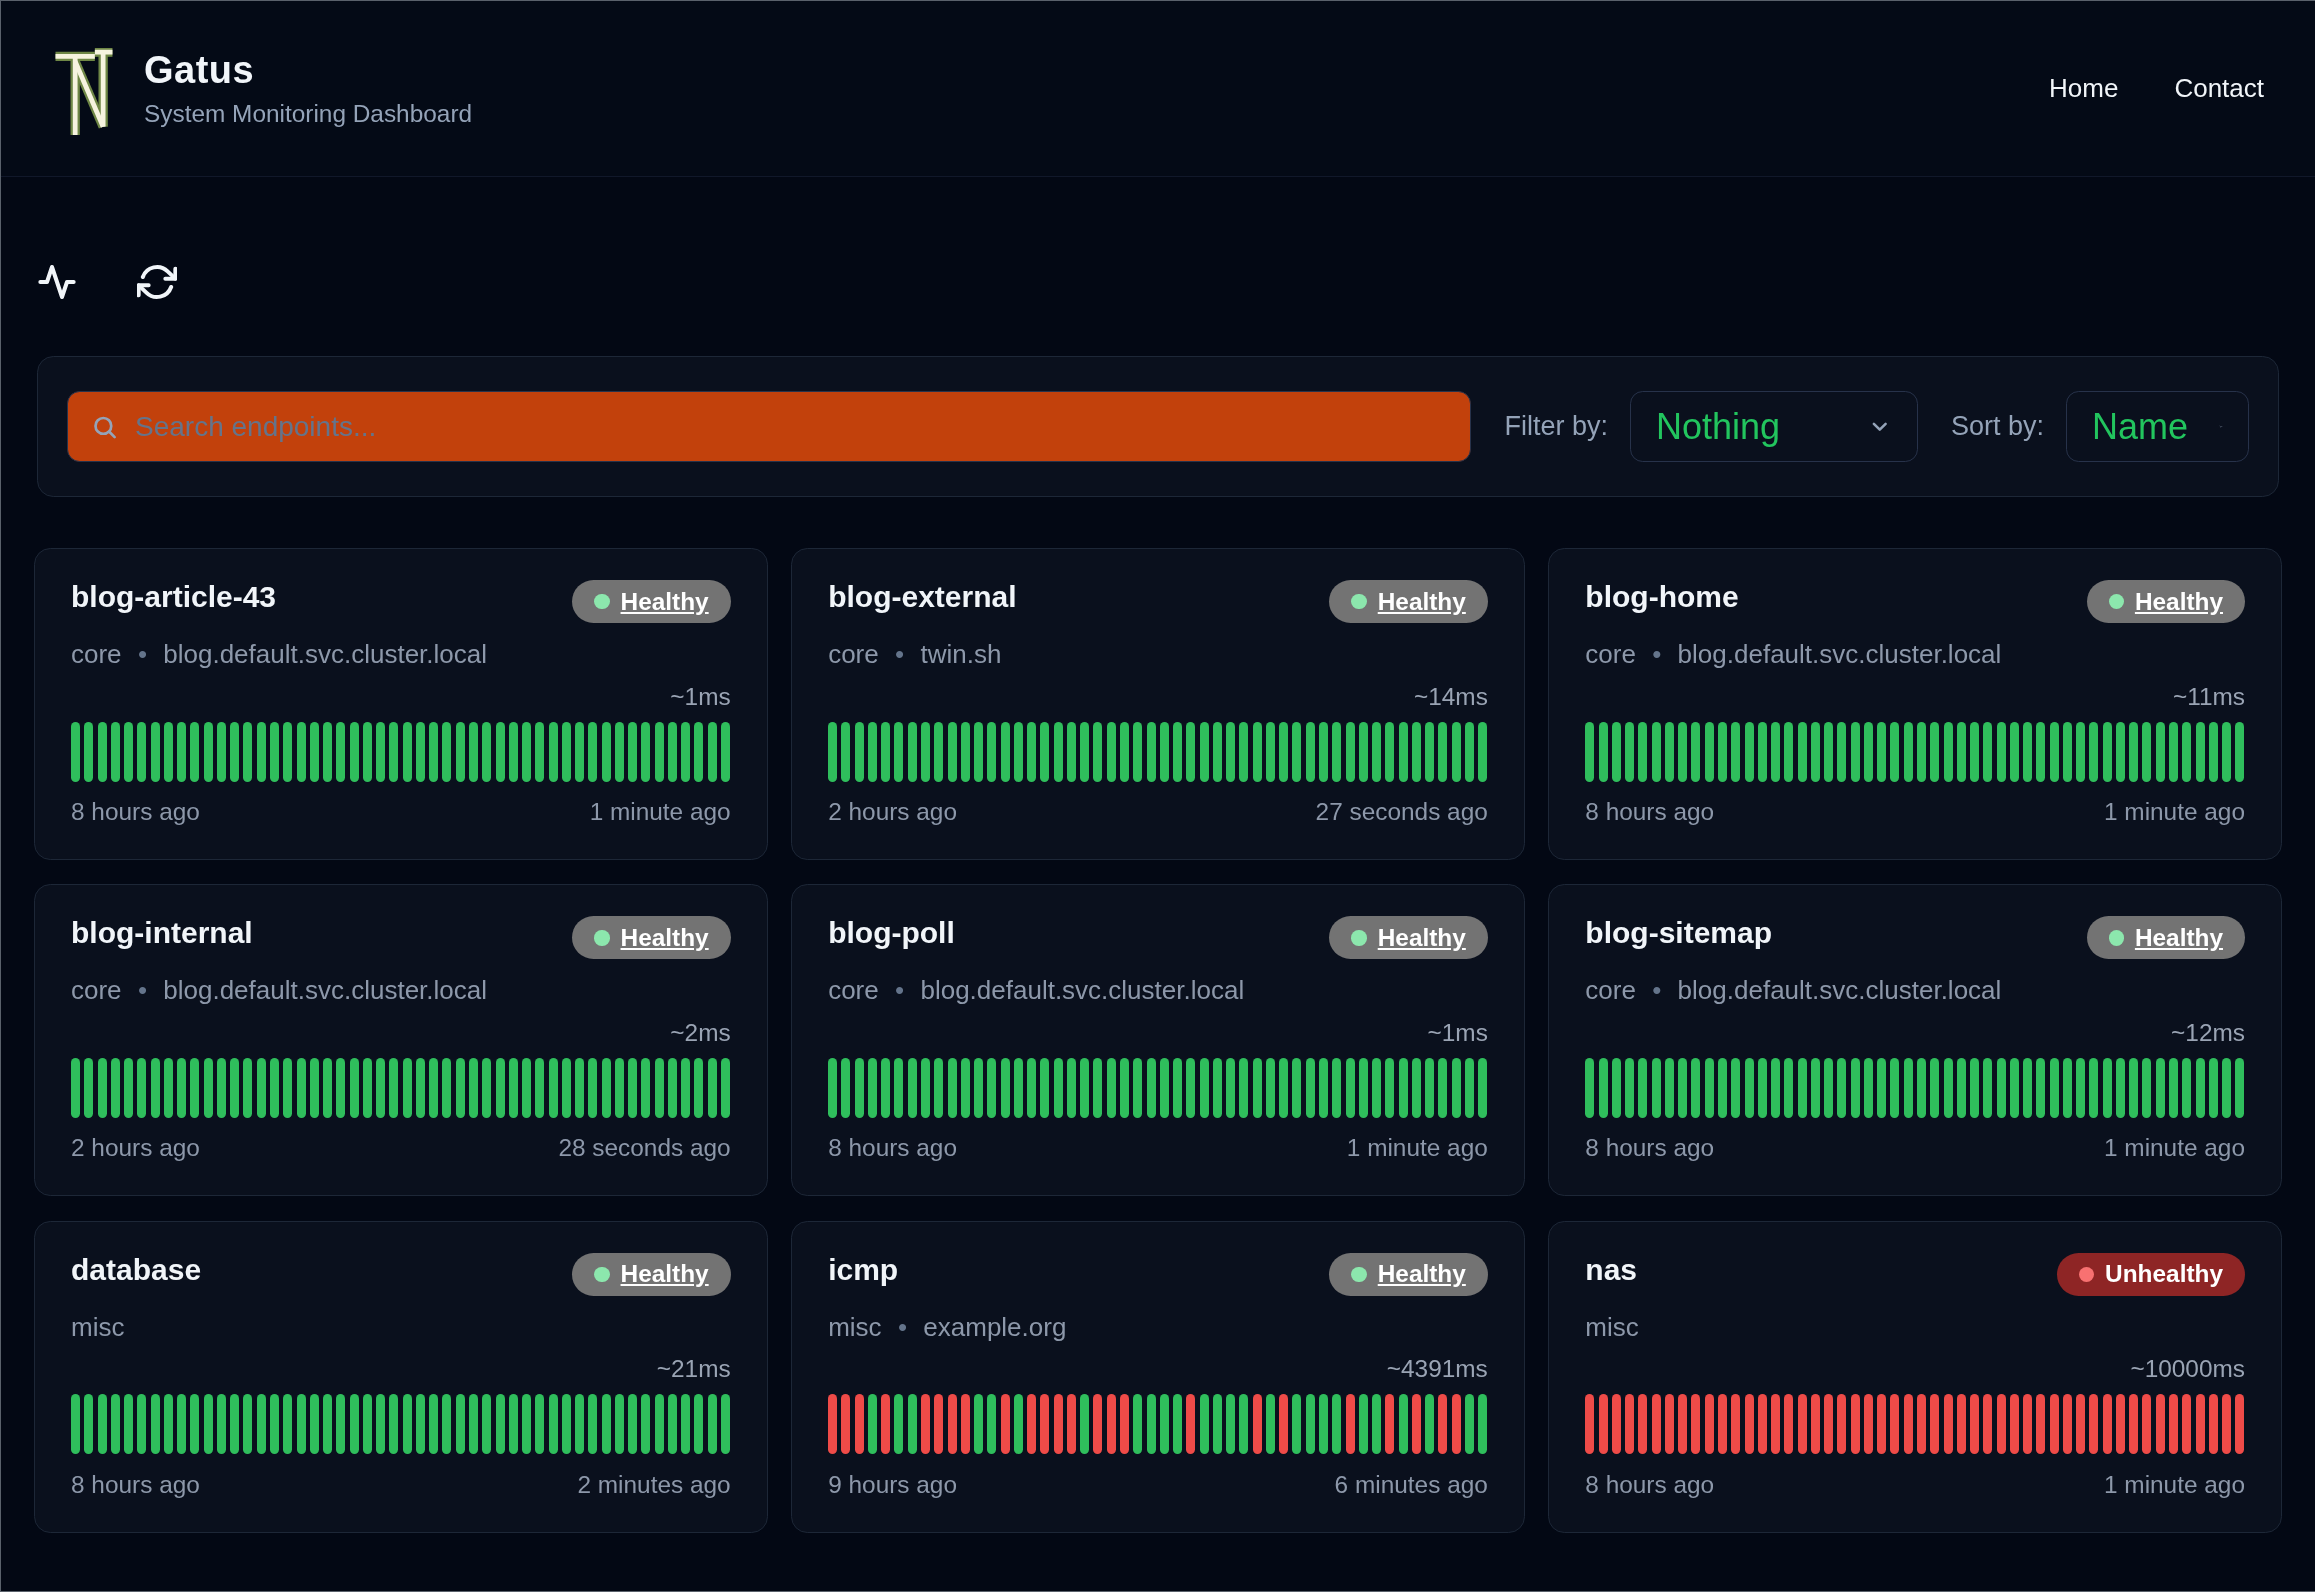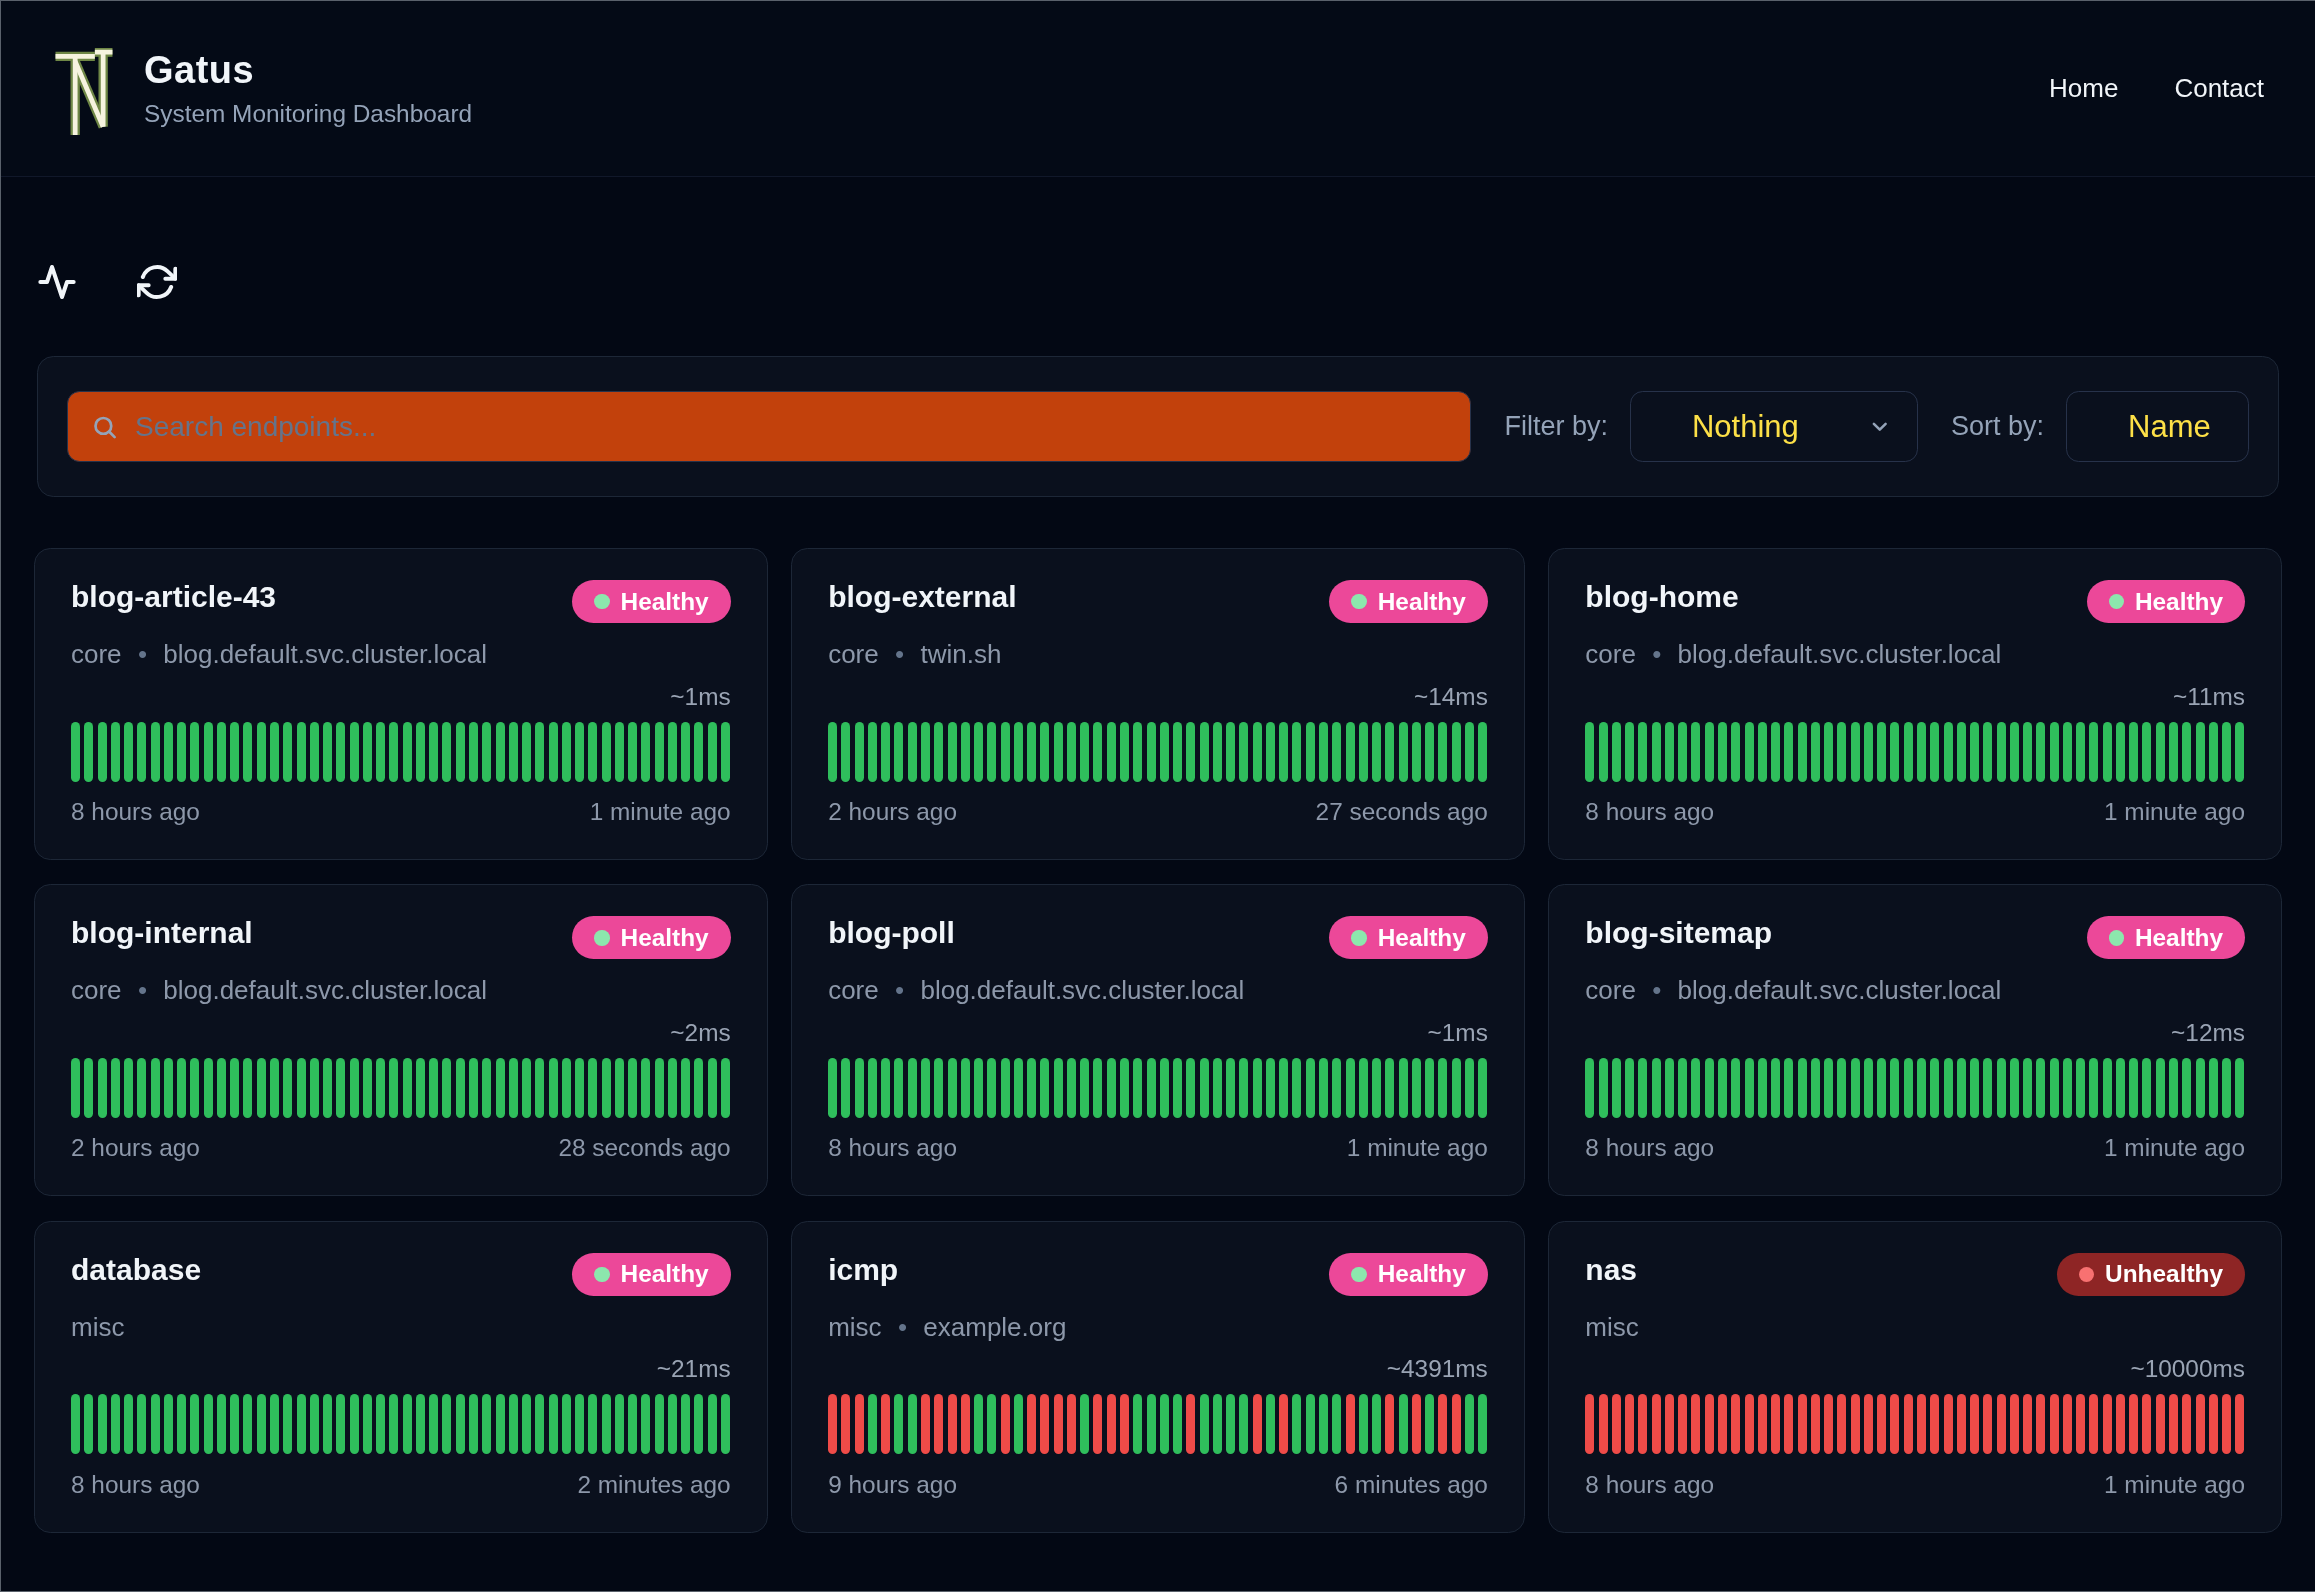--- a/index.html
+++ b/index.html
@@ -62,21 +62,21 @@
     padding:0 26px 0 67px; outline:none;
   }
   .search-input::placeholder { color:#64748b; }
   .ctrl-group { display:flex; align-items:center; gap:22px; flex:0 0 auto; }
   .ctrl-label { font-size:27px; color:#94a3b8; white-space:nowrap; }
   .select {
     height:71px; border:1.8px solid #27324a; border-radius:12.7px;
     display:flex; align-items:center; justify-content:space-between;
     padding:0 25px; cursor:pointer; background:#0a101d;
   }
-  .select .sel-val { font-size:31px; color:#fde047;margin-left:36px; }
+  .select .sel-val { font-size:36px; color:#22c55e; }
   .select svg { width:23.5px; height:23.5px; stroke:#94a3b8; fill:none; stroke-width:2.6; stroke-linecap:round; stroke-linejoin:round; margin-left:31px; }
   .select.filter { width:288px; }
   .select.sort  { width:183px; }
 
   
   .grid {
     margin:51px 33px 0 33px;
     display:grid; grid-template-columns:repeat(3,1fr);
     gap:24.4px 23.5px;
   }
@@ -89,21 +89,21 @@
     display:flex; flex-direction:column;
   }
   .card-head { display:flex; justify-content:space-between; align-items:flex-start; }
   .card-title { font-size:30px; font-weight:700; }
   .badge {
     display:flex; align-items:center; gap:11px;
     height:43px; border-radius:22px; padding:0 22px;
     font-size:24.4px; font-weight:700; color:#ffffff;
   }
   .badge .dot { width:15.4px; height:15.4px; border-radius:50%; }
-  .badge.healthy { background:#ec4899; }
+  .badge.healthy { background:#737373;text-decoration:underline; }
   .badge.healthy .dot { background:#8ce7ad; }
   .badge.unhealthy { background:#8e2525; }
   .badge.unhealthy .dot { background:#f87171; }
   .card-meta { margin-top:16px; font-size:26px; color:#8d98aa; display:flex; align-items:center; gap:16.3px; }
   .card-meta .sep { font-size:26px; color:#64748b; }
   .resp-row { margin-top:auto; text-align:right; font-size:24.4px; color:#9aa4b4; padding-bottom:11px; }
   .bars { height:60px; display:flex; justify-content:space-between; }
   .bars i { width:9px; height:60px; border-radius:5.4px; }
   .bars i.g { background:#2fbe5c; }
   .bars i.r { background:#ef4b48; }

